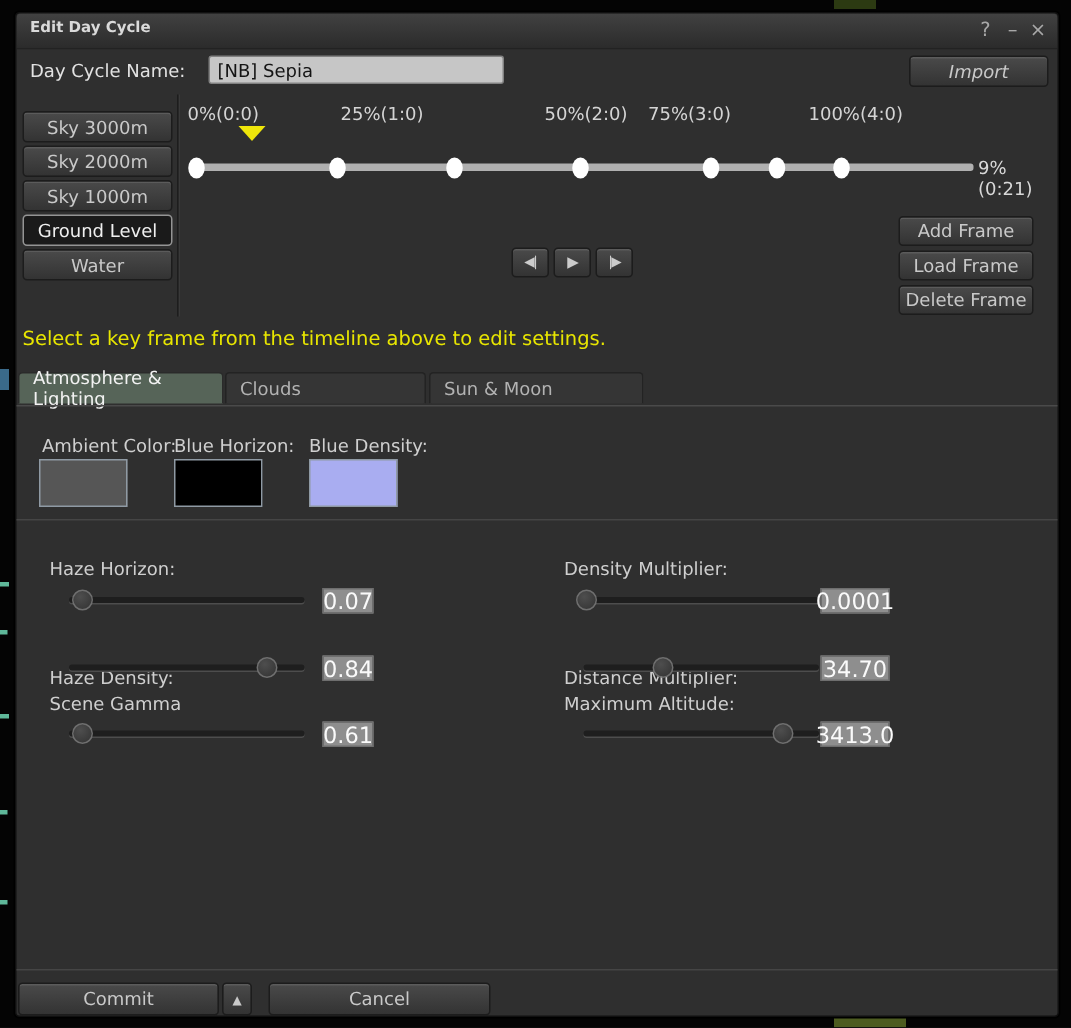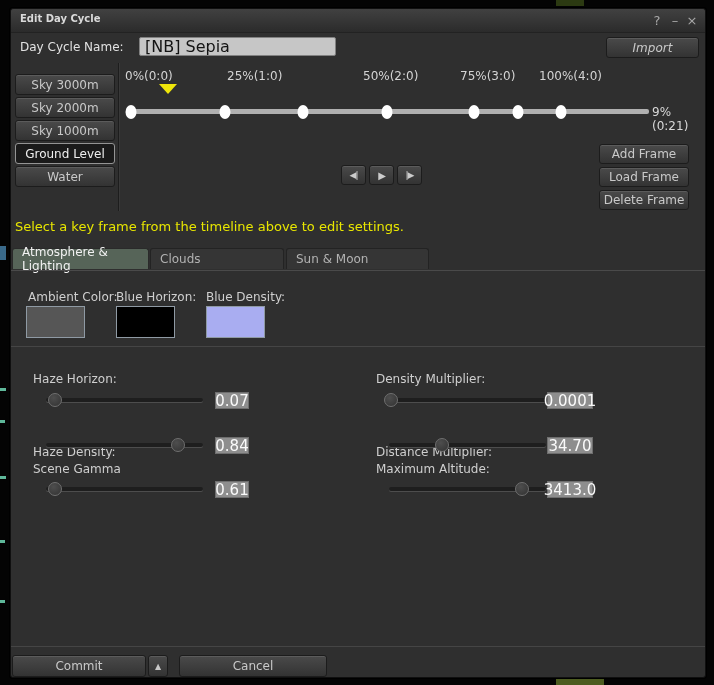--- a/index.html
+++ b/index.html
@@ -21,21 +21,21 @@
   .title{position:absolute;left:9px;top:4px;font-size:10px;font-weight:700;color:#dadada;}
   .winbtn{position:absolute;top:3px;width:16px;height:16px;color:#a8a8a8;font-size:13px;
     display:flex;align-items:center;justify-content:center;cursor:pointer;}
   .winbtn.help{right:40px;} .winbtn.min{right:22px;} .winbtn.close{right:5px;}
 
   .lbl{position:absolute;font-size:12px;color:#cfcfcf;white-space:nowrap;}
   .hdr-lbl{font-size:12px;color:#e2e2e2;}
 
   .textinput{position:absolute;left:128px;top:28px;width:197px;height:19px;
     background:#c6c6c6;border:1px solid #818181;border-radius:2px;color:#141414;
-    font-size:16px;padding:0 5px;font-family:inherit;}
+    font-size:12px;padding:0 5px;font-family:inherit;}
 
   .btn{position:absolute;background:linear-gradient(#4a4a4a,#333333);
     border:1px solid #1c1c1c;border-radius:3px;color:#c9c9c9;font-size:12px;
     display:flex;align-items:center;justify-content:center;cursor:pointer;
     box-shadow:inset 0 1px 0 rgba(255,255,255,.10);white-space:nowrap;}
   .import-btn{left:595px;top:28px;width:93px;height:21px;font-style:italic;}
 
   .navbtn{left:4px;width:100px;height:21px;}
   .navbtn.sel{background:#1a1a1a;border-color:#949494;color:#efefef;box-shadow:none;}
 
@@ -129,21 +129,21 @@
     <div class="btn navbtn" style="top:88px;">Sky 2000m</div>
     <div class="btn navbtn" style="top:111px;">Sky 1000m</div>
     <div class="btn navbtn" style="top:157px;">Water</div>
     <div class="btn navbtn sel" style="top:134px;">Ground Level</div>
 
     <div class="vdivider"></div>
 
     <span class="tick" style="left:114px;">0%(0:0)</span>
     <span class="tick" style="left:216px;">25%(1:0)</span>
     <span class="tick" style="left:320px;margin-left:32px;">50%(2:0)</span>
-    <span class="tick" style="left:449px;">75%(3:0)</span>
+    <span class="tick" style="left:421px;">75%(3:0)</span>
     <span class="tick" style="left:528px;">100%(4:0)</span>
 
     <div class="track">
       <span class="cursor" style="left: 7.5%;"></span>
     <span class="kf" style="left: 0.4%;"></span>
         <span class="kf" style="left: 18.5%;"></span>
         <span class="kf" style="left: 33.5%;"></span>
         <span class="kf" style="left: 49.6%;"></span>
         <span class="kf" style="left: 66.3%;"></span>
         <span class="kf" style="left: 74.8%;"></span>

